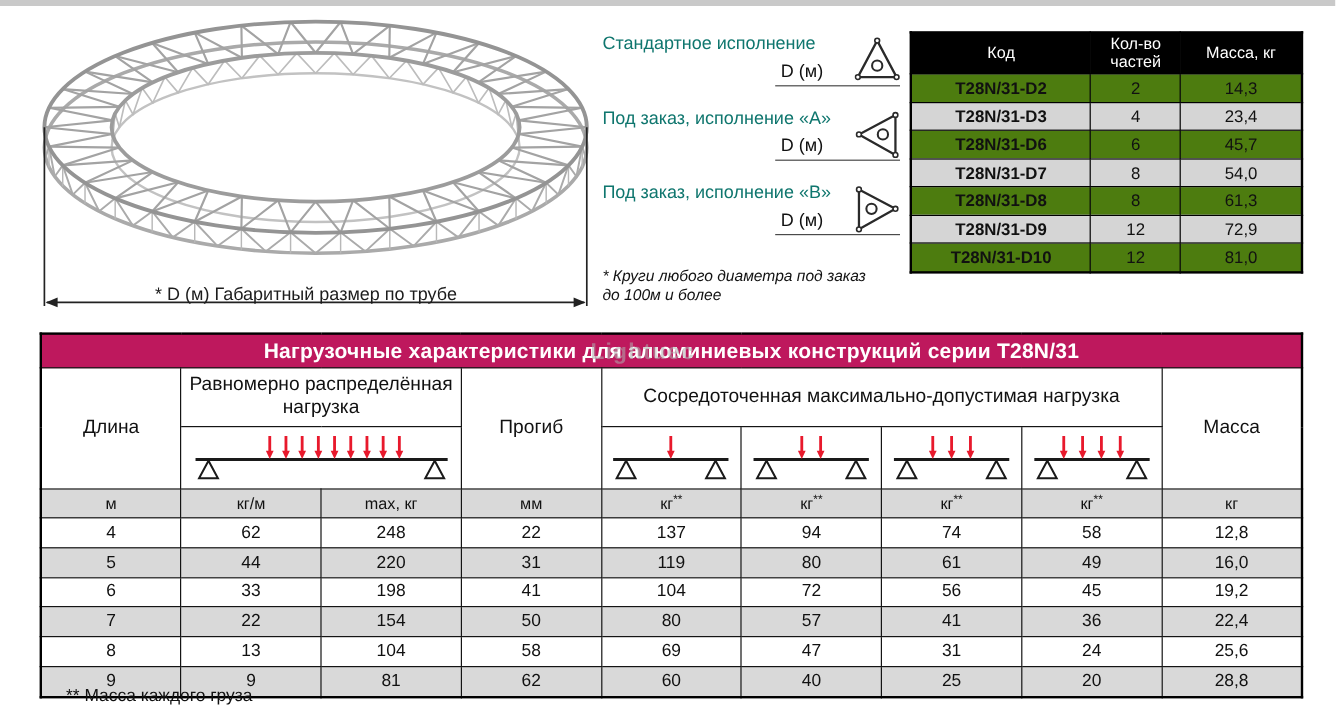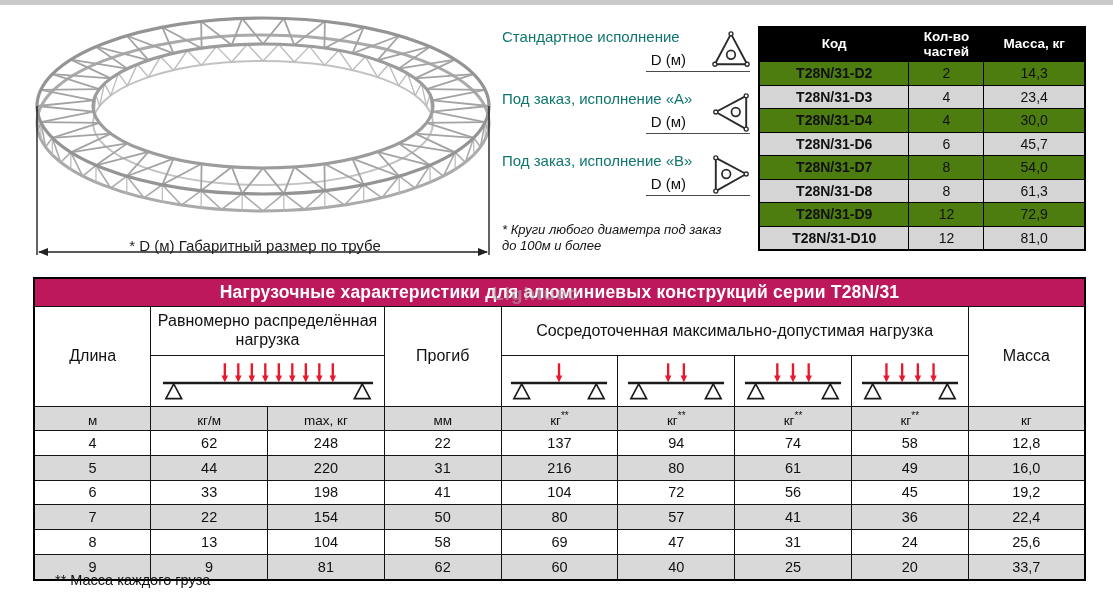--- a/index.html
+++ b/index.html
@@ -20,21 +20,21 @@
   .dim-box{display:flex;align-items:flex-end;justify-content:flex-end;gap:26px;
            border-bottom:1.6px solid #4a4a4a;width:104px;margin:-16px 8px 0 auto;}
   .dim-label{font-size:15px;padding-bottom:3px;}
   .tri-icon{width:38px;height:42px;flex:none;}
   .variants-footnote{font-size:13px;font-style:italic;line-height:1.25;margin-top:10px;color:#111;}
 
   
   .code-table{position:absolute;left:758px;top:26px;width:328px;border-collapse:collapse;
               table-layout:fixed;border:2.5px solid #000;}
   .code-table th,.code-table td{border:1.6px solid #000;text-align:center;vertical-align:middle;}
-  .code-table thead th{background:#000;color:#fff;font-size:13.5px;font-weight:bold;
+  .code-table thead th{background:#000;color:#fff;font-size:13.5px;font-weight:normal;
                        height:31px;line-height:1.08;}
   .code-table tbody td{height:20.5px;font-size:14px;background:#4d7c0f;}
   .code-table tbody tr:nth-child(even) td{background:#d5d5d5;}
   .code-table .code-cell{font-weight:bold;}
 
   
   .load-table{position:absolute;left:33px;top:277px;width:1053px;border-collapse:collapse;
               table-layout:fixed;text-align:center;border:2.5px solid #000;}
   .load-table th,.load-table td{border:1.7px solid #141414;vertical-align:middle;padding:0;}
   .lt-title{background:#be185d;color:#fff;font-size:17.5px;font-weight:bold;height:27px;
@@ -294,25 +294,20 @@
           <td class="code-cell">T28N/31-D2</td>
           <td>2</td>
           <td>14,3</td>
         </tr>
       <tr>
           <td class="code-cell">T28N/31-D3</td>
           <td>4</td>
           <td>23,4</td>
         </tr>
       <tr>
-          <td class="code-cell">T28N/31-D4</td>
-          <td>4</td>
-          <td>30,0</td>
-        </tr>
-      <tr>
           <td class="code-cell">T28N/31-D6</td>
           <td>6</td>
           <td>45,7</td>
         </tr>
       <tr>
           <td class="code-cell">T28N/31-D7</td>
           <td>8</td>
           <td>54,0</td>
         </tr>
       <tr>
@@ -442,21 +437,21 @@
           <td>94</td>
           <td>74</td>
           <td>58</td>
           <td>12,8</td>
       </tr>
       <tr>
         <td>5</td>
           <td>44</td>
           <td>220</td>
           <td>31</td>
-          <td>216</td>
+          <td>119</td>
           <td>80</td>
           <td>61</td>
           <td>49</td>
           <td>16,0</td>
       </tr>
       <tr>
         <td>6</td>
           <td>33</td>
           <td>198</td>
           <td>41</td>
@@ -490,19 +485,19 @@
       </tr>
       <tr>
         <td>9</td>
           <td>9</td>
           <td>81</td>
           <td>62</td>
           <td>60</td>
           <td>40</td>
           <td>25</td>
           <td>20</td>
-          <td>33,7</td>
+          <td>28,8</td>
       </tr>
     </tbody>
   </table>
 
   <div class="footnote2">** Масса каждого груза</div>
 </div>
 
 </body></html>

